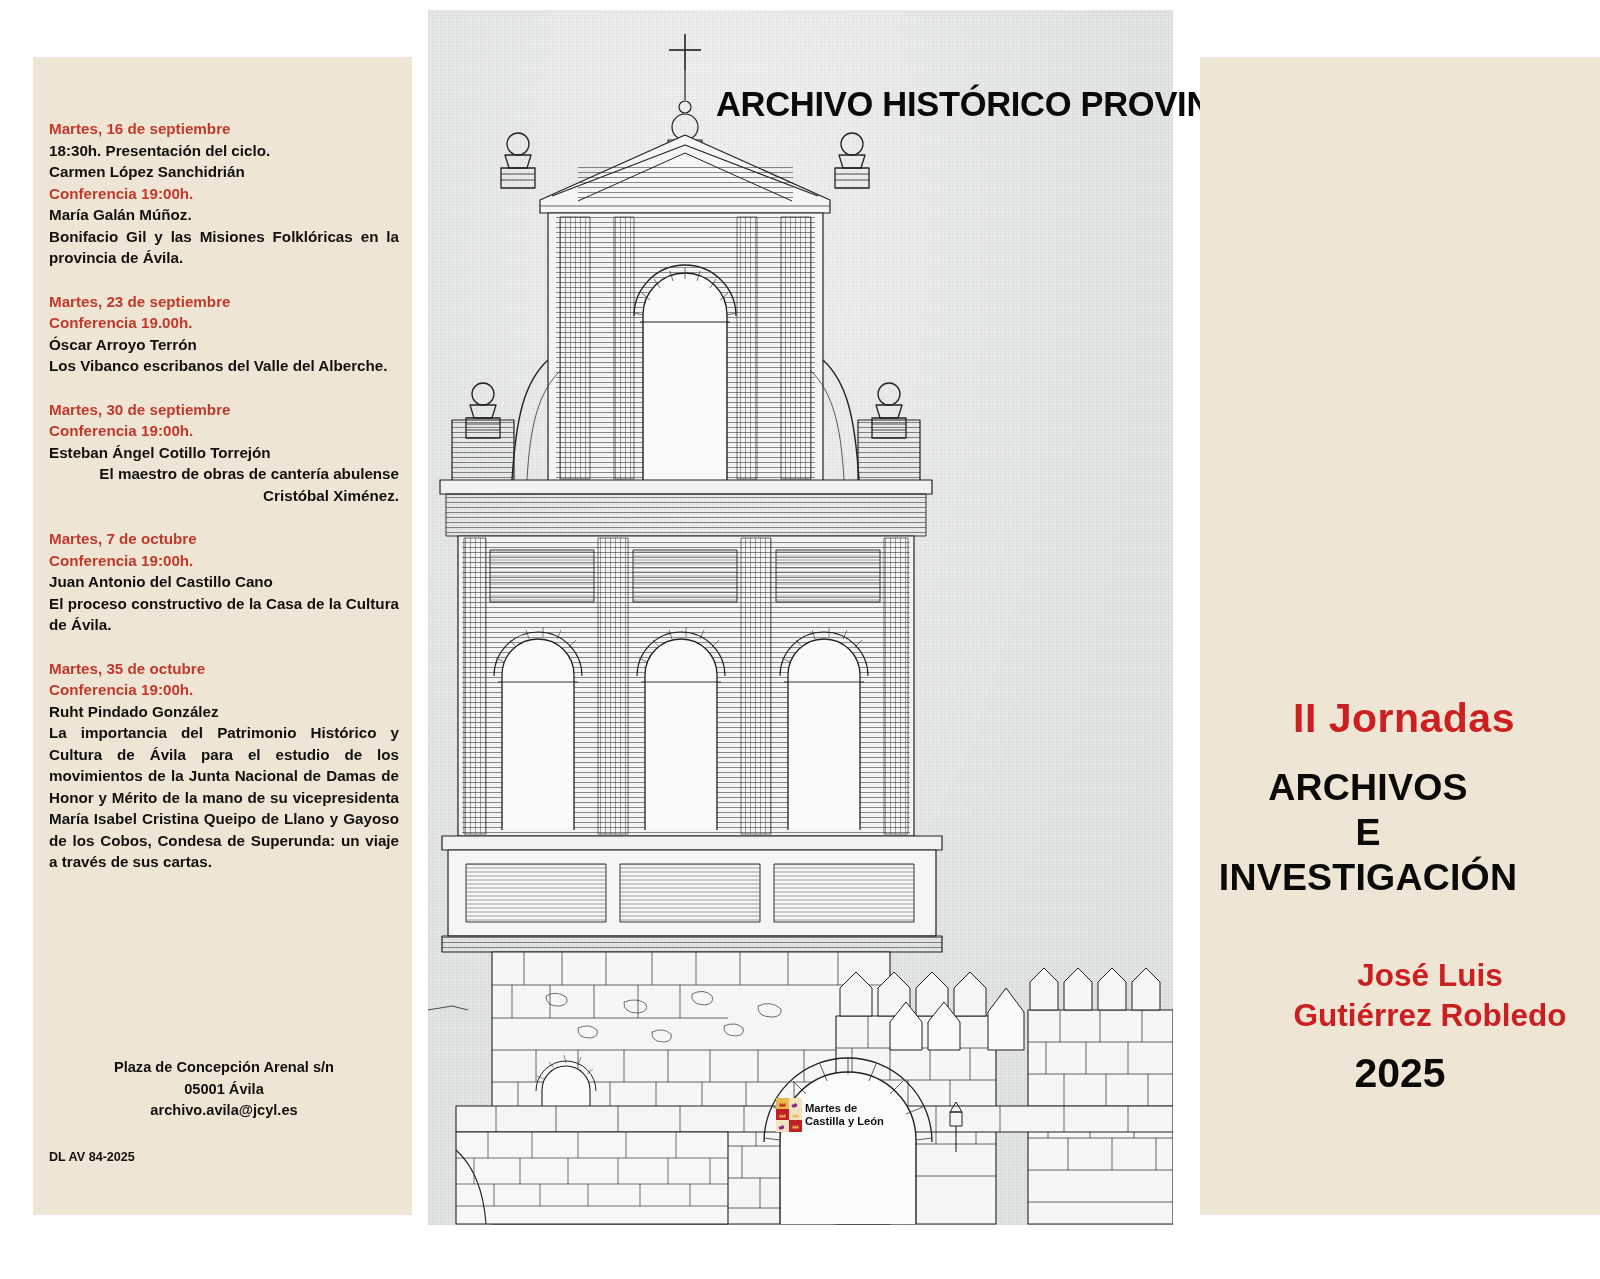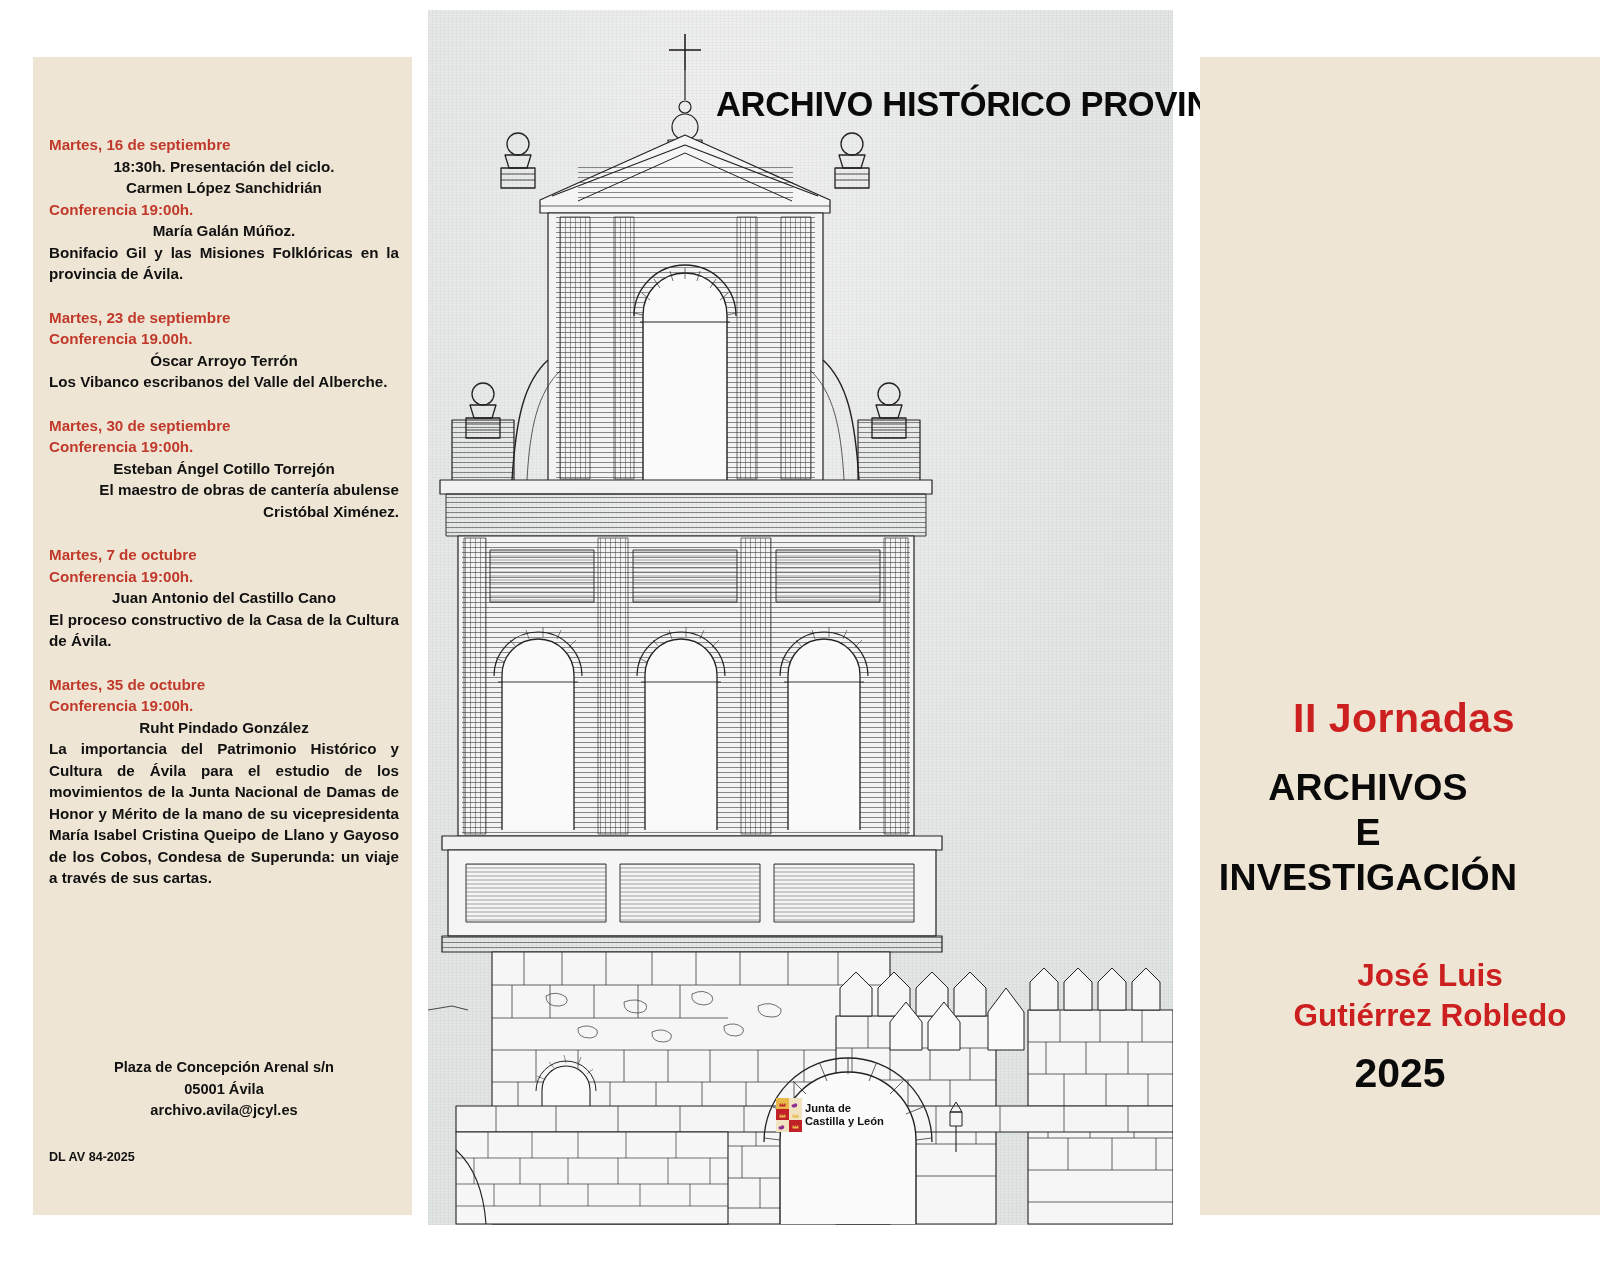--- a/index.html
+++ b/index.html
@@ -46,27 +46,27 @@
   
   #schedule {
     position:absolute; left:49px; top:118px; width:350px;
     color:#111;
   }
   .block { margin-bottom:0; }
   .date-head {
     color:#c0392b; font-weight:bold; font-size:15.2px;
     line-height:21.5px; margin-top:22px;
   }
-  .block:first-child .date-head { margin-top:16px; }
+  .block:first-child .date-head { margin-top:0; }
   .conf-head {
     color:#c0392b; font-weight:bold; font-size:15.2px;
     line-height:21.5px; 
   }
   .speaker {
-    color:#111; font-weight:bold; font-size:15.2px; line-height:21.5px;text-align:center;
+    color:#111; font-weight:bold; font-size:15.2px; line-height:21.5px;
   }
   .talk {
     color:#111; font-weight:bold; font-size:15.2px; line-height:21.5px;
     text-align:justify; text-justify:inter-word;
   }
   .talk.nojust { text-align:right; }
 
   #venue {
     position:absolute; left:49px; top:1057px; width:350px;
     text-align:center; color:#111; font-weight:bold;
@@ -474,18 +474,18 @@
       </g>
 
       <g fill="#8e2a8e">
         <path d="M16,8.8 c-0.6,-0.4 -0.6,-1.4 0,-2 c0.5,-0.6 1.4,-0.8 2,-0.4 c0.4,-0.8 1.2,-1.2 2,-1 c0.9,0.2 1.4,1.1 1.2,2 c-0.2,0.9 -0.8,1.4 -1.6,1.6 c-0.3,0.4 -0.8,0.6 -1.3,0.4 c-0.4,0.3 -1,0.2 -1.4,-0.1 c-0.3,0.1 -0.7,0 -0.9,-0.5 z"></path>
       </g>
       <g fill="#8e2a8e">
         <path d="M3,30.8 c-0.6,-0.4 -0.6,-1.4 0,-2 c0.5,-0.6 1.4,-0.8 2,-0.4 c0.4,-0.8 1.2,-1.2 2,-1 c0.9,0.2 1.4,1.1 1.2,2 c-0.2,0.9 -0.8,1.4 -1.6,1.6 c-0.3,0.4 -0.8,0.6 -1.3,0.4 c-0.4,0.3 -1,0.2 -1.4,-0.1 c-0.3,0.1 -0.7,0 -0.9,-0.5 z"></path>
       </g>
     </svg>
     <div class="wordmark">
-      <div>Junta de</div>
+      <div>Martes de</div>
       <div>Castilla y León</div>
     </div>
   </div>
 
 </div>
 
 </body></html>

